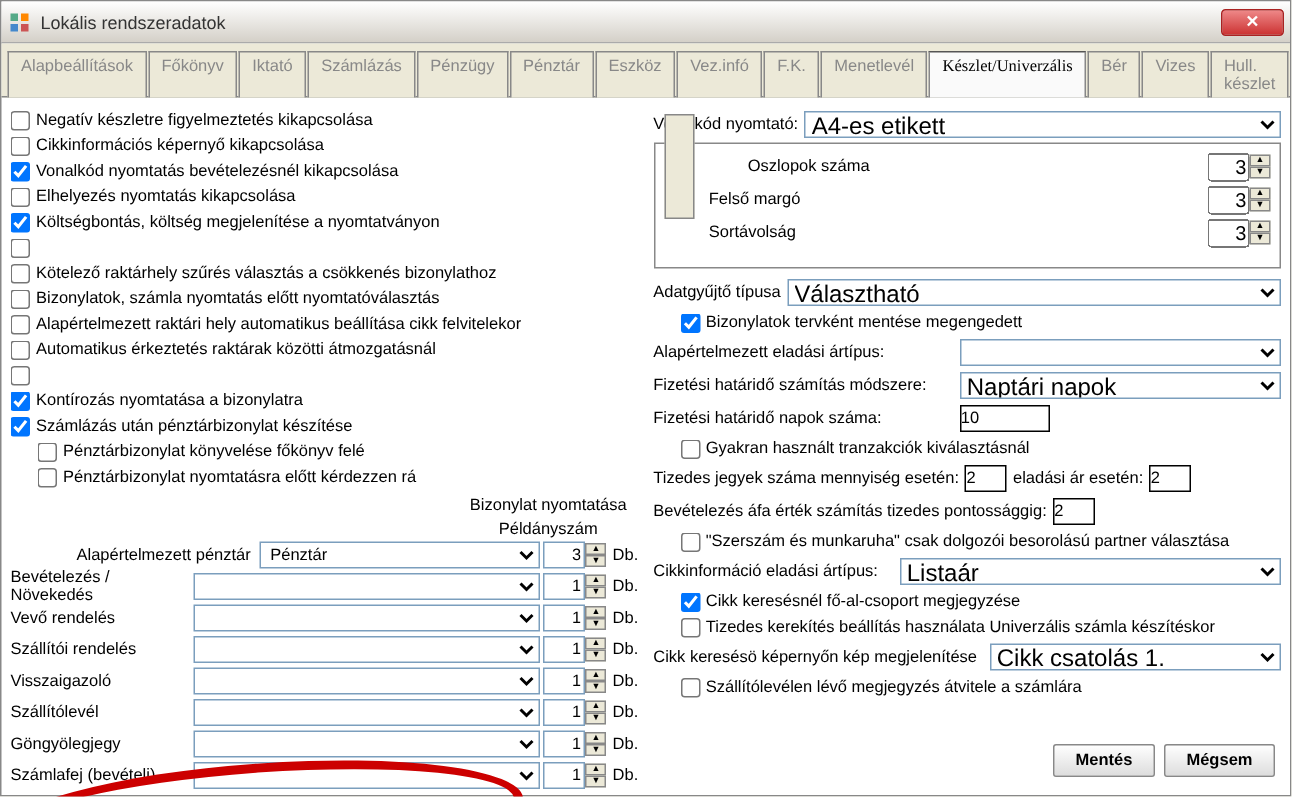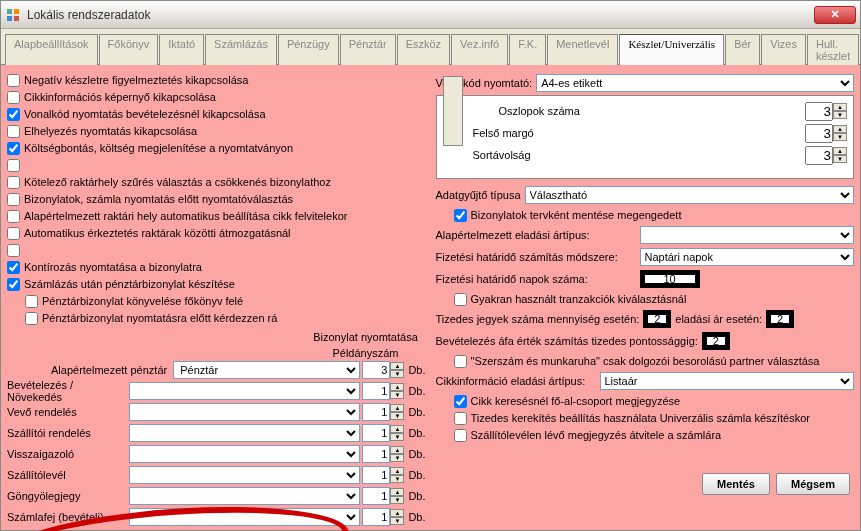--- a/index.html
+++ b/index.html
@@ -1,17 +1,17 @@
 <!DOCTYPE html>
 <html><head>
 <meta charset="utf-8">
 <style>
 * { box-sizing: border-box; margin: 0; padding: 0; }
 body { font-family: Tahoma, sans-serif; font-size: 11px; background: #ece9d8; width: 861px; height: 531px; overflow: hidden; }
-.window { width: 861px; height: 531px; border: 1px solid #888; background: #fca5a5; }
+.window { width: 861px; height: 531px; border: 1px solid #888; background: #ffffff; }
 .titlebar { height: 28px; background: linear-gradient(to bottom, #fff, #d4d0c8); border-bottom: 1px solid #aaa; display: flex; align-items: center; padding: 0 4px; }
 .titlebar .icon { width: 16px; height: 16px; margin-right: 6px; }
 .titlebar .title { flex: 1; font-size: 12px; color: #333; }
 .titlebar .close { width: 42px; height: 18px; background: linear-gradient(to bottom, #e88, #c33); border: 1px solid #a22; border-radius: 3px; display: flex; align-items: center; justify-content: center; color: #fff; font-weight: bold; cursor: pointer; }
 .tabs { display: flex; padding: 4px 4px 0 4px; border-bottom: 1px solid #888; background: #ece9d8; }
 .tab { padding: 3px 8px; border: 1px solid #888; border-bottom: none; margin-right: 1px; background: #ece9d8; color: #888; cursor: pointer; font-size: 11px; position: relative; top: 1px; }
 .tab.active { background: #fafafa; color: #000; border-color: #555 #888 #fafafa; z-index: 2; font-weight: normal; font-family: Liberation Serif, serif; }
 .content { display: flex; padding: 6px; gap: 10px; height: calc(100% - 60px); }
 .col { flex: 1; }
 .chk-row { display: flex; align-items: center; height: 16px; margin: 1px 0; }
@@ -24,22 +24,22 @@
 .form-row select, .form-row input[type="text"], .form-row input[type="number"] { border: 1px solid #7b9ebd; background: #fff; font-size: 11px; padding: 1px 2px; height: 18px; }
 .form-row select { flex: 1; }
 .spin { display: inline-flex; align-items: center; }
 .spin input { width: 28px; text-align: right; }
 .spin-btns { display: flex; flex-direction: column; }
 .spin-btns span { width: 14px; height: 8px; border: 1px solid #888; background: #ece9d8; font-size: 6px; line-height: 6px; text-align: center; cursor: pointer; }
 .db { margin-left: 2px; }
 .hdr-row { display: flex; font-size: 11px; height: 16px; align-items: flex-end; }
 .right-row { display: flex; align-items: center; margin: 2px 0; height: 20px; gap: 4px; }
 .right-row .rb-lbl { width: 200px; }
-.right-row select { flex: 1; border: 1px solid #7b9ebd; background: #fff; height: 18px; font-size: 11px; }
-.right-row input[type="text"] { width: 28px; text-align: center; border: 5px solid #000000; height: 18px; font-size: 11px; }
+.right-row select { flex: 1; border: 1px solid #7b9ebd; background: #fff; height: 18px; font-size: 16px; }
+.right-row input[type="text"] { width: 28px; border: 1px solid #000000; height: 18px; font-size: 11px; }
 .btn-bar { display: flex; justify-content: flex-end; gap: 6px; margin-top: 30px; padding-right: 4px; }
 .btn { padding: 4px 14px; border: 1px solid #888; background: linear-gradient(#fefefe, #ddd); font-size: 11px; font-weight: bold; cursor: pointer; border-radius: 2px; }
 .barcode-box { border: 1px solid #888; background: #fff; height: 84px; margin: 2px 0 6px 0; padding: 4px 6px; }
 .barcode-box .bb-row { display: flex; align-items: center; height: 22px; gap: 6px; }
 .barcode-box .bb-row .bb-lbl { flex: 1; padding-left: 30px; }
 .circle-mark { position: absolute; border: 6px solid #c00; border-radius: 50%; width: 350px; height: 70px; pointer-events: none; transform: rotate(-4deg); }
 .pos-rel { position: relative; }
 .slider-track { width: 20px; height: 70px; background: #ece9d8; border: 1px solid #888; display: inline-block; }
 </style>
 </head>
@@ -345,20 +345,24 @@
           <span class="indent"></span>
           <input type="checkbox" checked="" style="">
           <label>Cikk keresésnél fő-al-csoport megjegyzése</label>
         </div>
       <div class="chk-row">
           <span class="indent"></span>
           <input type="checkbox" style="">
           <label>Tizedes kerekítés beállítás használata Univerzális számla készítéskor</label>
         </div>
 
+      <div class="right-row">
+        <span style="width:220px">Cikk keresésö képernyőn kép megjelenítése</span>
+        <select><option>Cikk csatolás 1.</option></select>
+      </div>
       <div class="chk-row">
           <span class="indent"></span>
           <input type="checkbox" style="">
           <label>Szállítólevélen lévő megjegyzés átvitele a számlára</label>
         </div>
 
       <div class="btn-bar">
         <button class="btn">Mentés</button>
         <button class="btn">Mégsem</button>
       </div>

